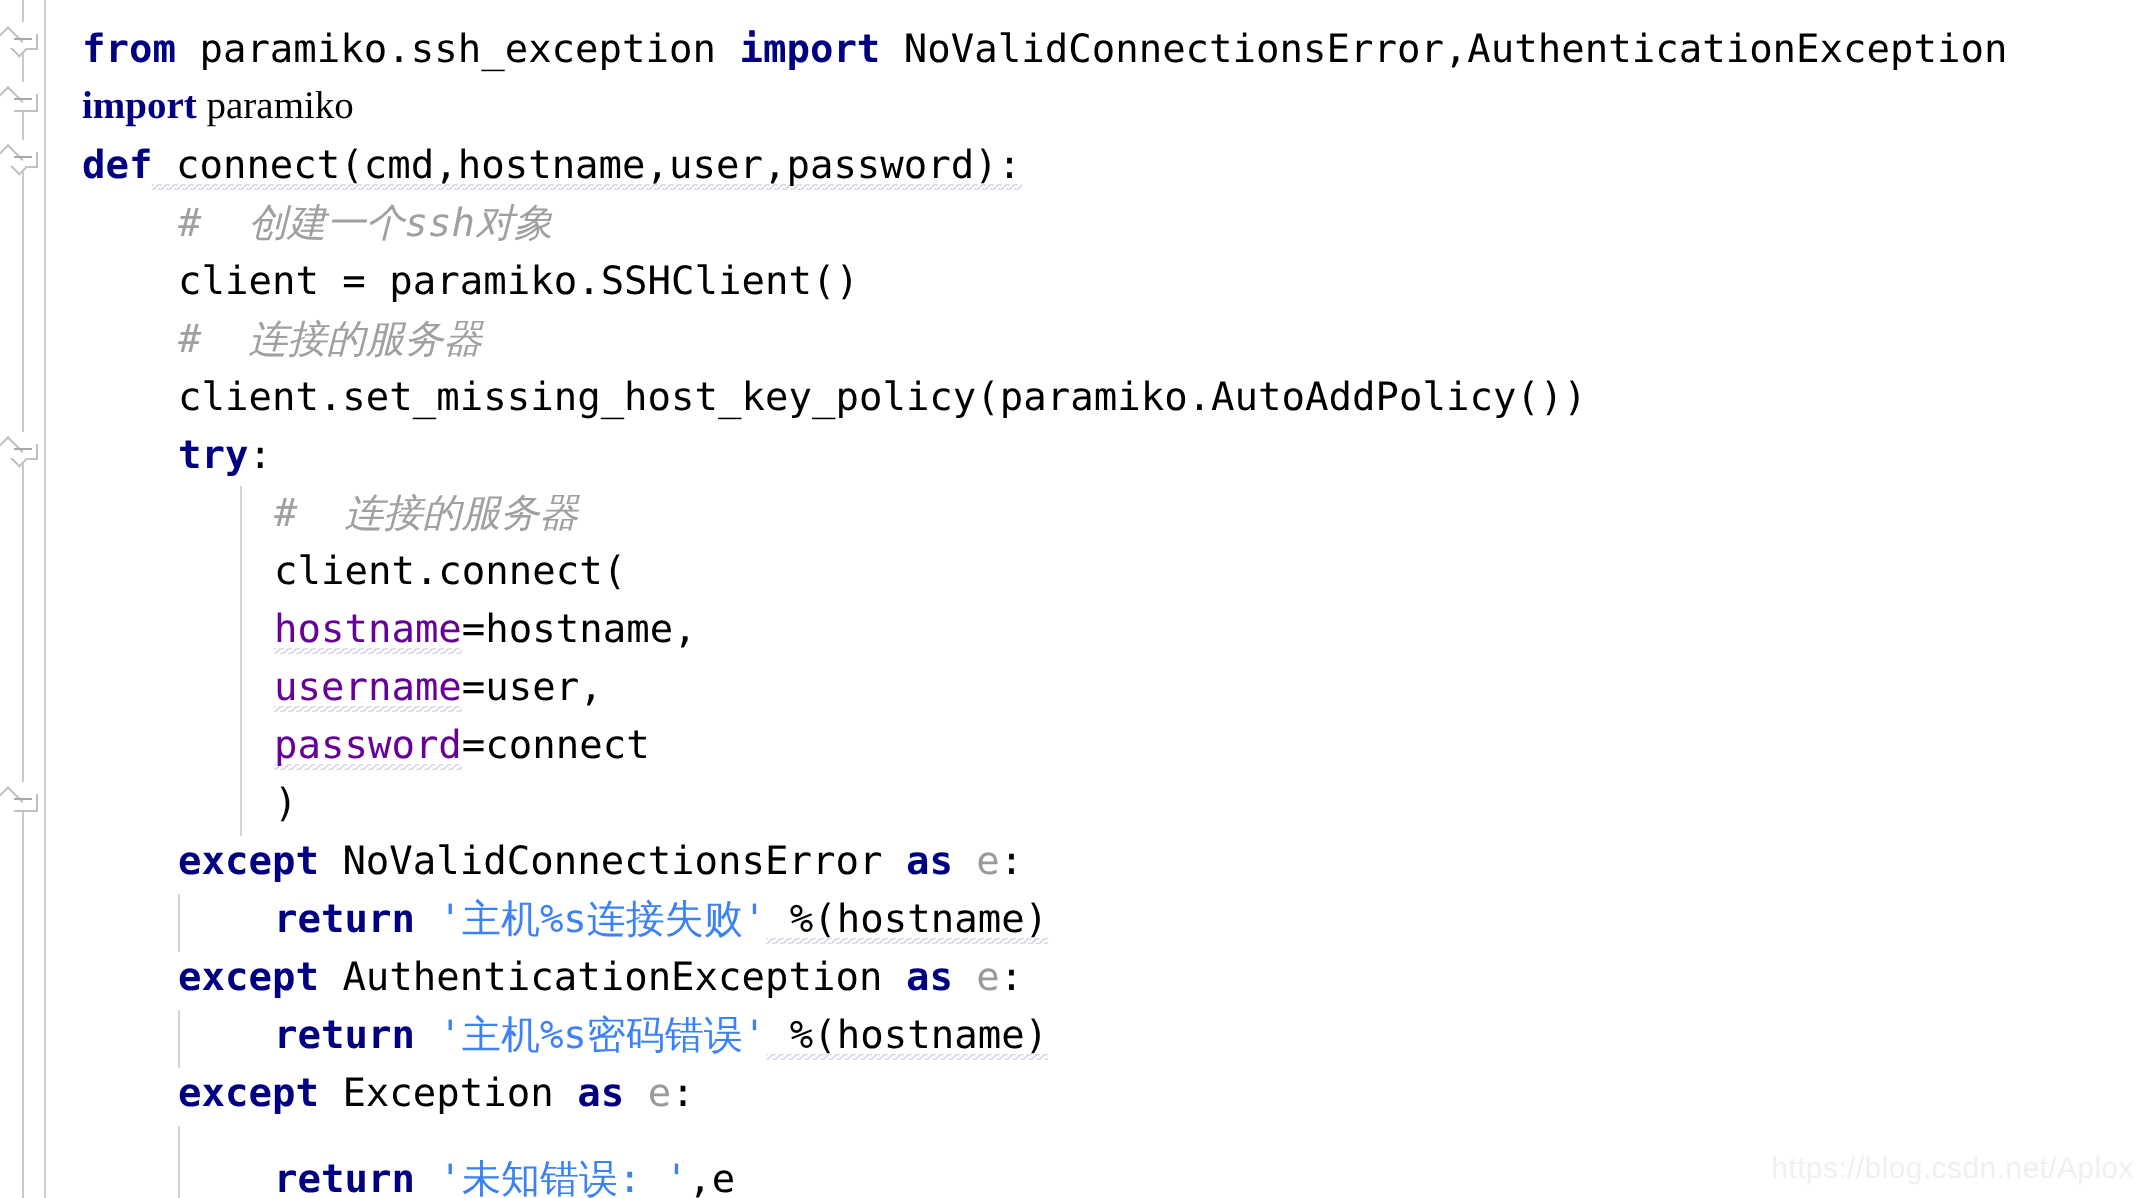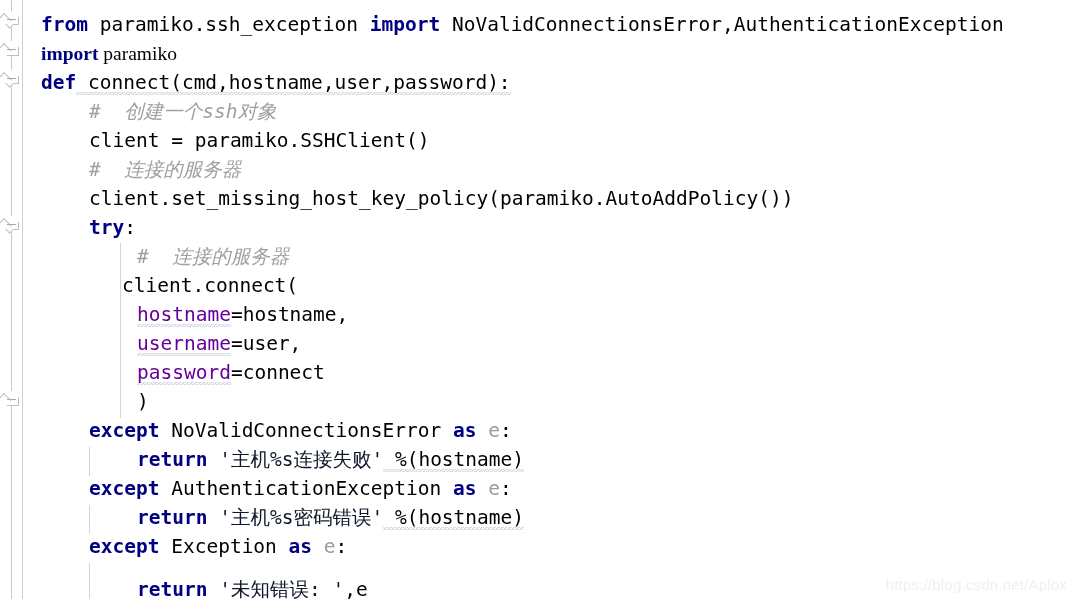--- a/index.html
+++ b/index.html
@@ -134,21 +134,21 @@
   }
   .indent-guide {
     position: absolute;
     width: 1px;
     background: #d4d4d4;
   }
 
   
   .kw   { color: #000080; font-weight: bold; }
   .cmt  { color: #a0a0a0; font-style: italic; text-align: right; }
-  .str  { color: #0f172a; margin-top: 40px; }
+  .str  { color: #3b82f6; margin-top: 40px; }
   .kwarg{ color: #660099; margin-top: 25px; }
   .dim  { color: #9a9a9a; }
   .plain{ color: #000000; }
   .wavy-lite {
     border-bottom: 0;
     background-image: repeating-linear-gradient(135deg,
         #dcdce8 0px, #dcdce8 1px, transparent 1px, transparent 2px);
     background-repeat: repeat-x;
     background-size: 4px 3px;
     background-position: left bottom;
@@ -218,21 +218,21 @@
     <div id="code-lines">
         <div class="line" style="top: 10px; left: 18px;"><span class="kw">from</span><span class="plain"> paramiko.ssh_exception </span><span class="kw">import</span><span class="plain"> NoValidConnectionsError,AuthenticationException</span></div>
         <div class="line" style="top: 39px; left: 18px; font-family: Liberation Serif, serif;"><span class="kw">import</span><span class="plain"> paramiko</span></div>
         <div class="line" style="top: 68px; left: 18px;"><span class="kw">def</span><span class="plain wavy-lite"> connect(cmd,hostname,user,password):</span></div>
         <div class="line" style="top: 97px; left: 66px;"><span class="cmt">#  创建一个ssh对象</span></div>
         <div class="line" style="top: 126px; left: 66px;"><span class="plain">client = paramiko.SSHClient()</span></div>
         <div class="line" style="top: 155px; left: 66px;"><span class="cmt">#  连接的服务器</span></div>
         <div class="line" style="top: 184px; left: 66px;"><span class="plain">client.set_missing_host_key_policy(paramiko.AutoAddPolicy())</span></div>
         <div class="line" style="top: 213px; left: 66px;"><span class="kw">try</span><span class="plain">:</span></div>
         <div class="line" style="top: 242px; left: 114px;"><span class="cmt">#  连接的服务器</span></div>
-        <div class="line" style="top: 271px; left: 99px;"><span class="plain">client.connect(</span></div>
+        <div class="line" style="top: 271px; left: 114px;"><span class="plain">client.connect(</span></div>
         <div class="line" style="top: 300px; left: 114px;"><span class="kwarg wavy-lite">hostname</span><span class="plain">=hostname,</span></div>
         <div class="line" style="top: 329px; left: 114px;"><span class="kwarg wavy-lite">username</span><span class="plain">=user,</span></div>
         <div class="line" style="top: 358px; left: 114px;"><span class="kwarg wavy-lite">password</span><span class="plain">=connect</span></div>
         <div class="line" style="top: 387px; left: 114px;"><span class="plain">)</span></div>
         <div class="line" style="top: 416px; left: 66px;"><span class="kw">except</span><span class="plain"> NoValidConnectionsError </span><span class="kw">as</span><span class="dim"> e</span><span class="plain">:</span></div>
         <div class="line" style="top: 445px; left: 114px;"><span class="kw">return</span><span class="plain"> </span><span class="str">'主机%s连接失败'</span><span class="plain wavy-lite"> %(hostname)</span></div>
         <div class="line" style="top: 474px; left: 66px;"><span class="kw">except</span><span class="plain"> AuthenticationException </span><span class="kw">as</span><span class="dim"> e</span><span class="plain">:</span></div>
         <div class="line" style="top: 503px; left: 114px;"><span class="kw">return</span><span class="plain"> </span><span class="str">'主机%s密码错误'</span><span class="plain wavy-lite"> %(hostname)</span></div>
         <div class="line" style="top: 532px; left: 66px; text-align: center;"><span class="kw">except</span><span class="plain"> Exception </span><span class="kw">as</span><span class="dim"> e</span><span class="plain">:</span></div>
         <div class="line" style="top: 575px; left: 114px;"><span class="kw">return</span><span class="plain"> </span><span class="str">'未知错误: '</span><span class="plain wavy-lite">,e</span></div>

